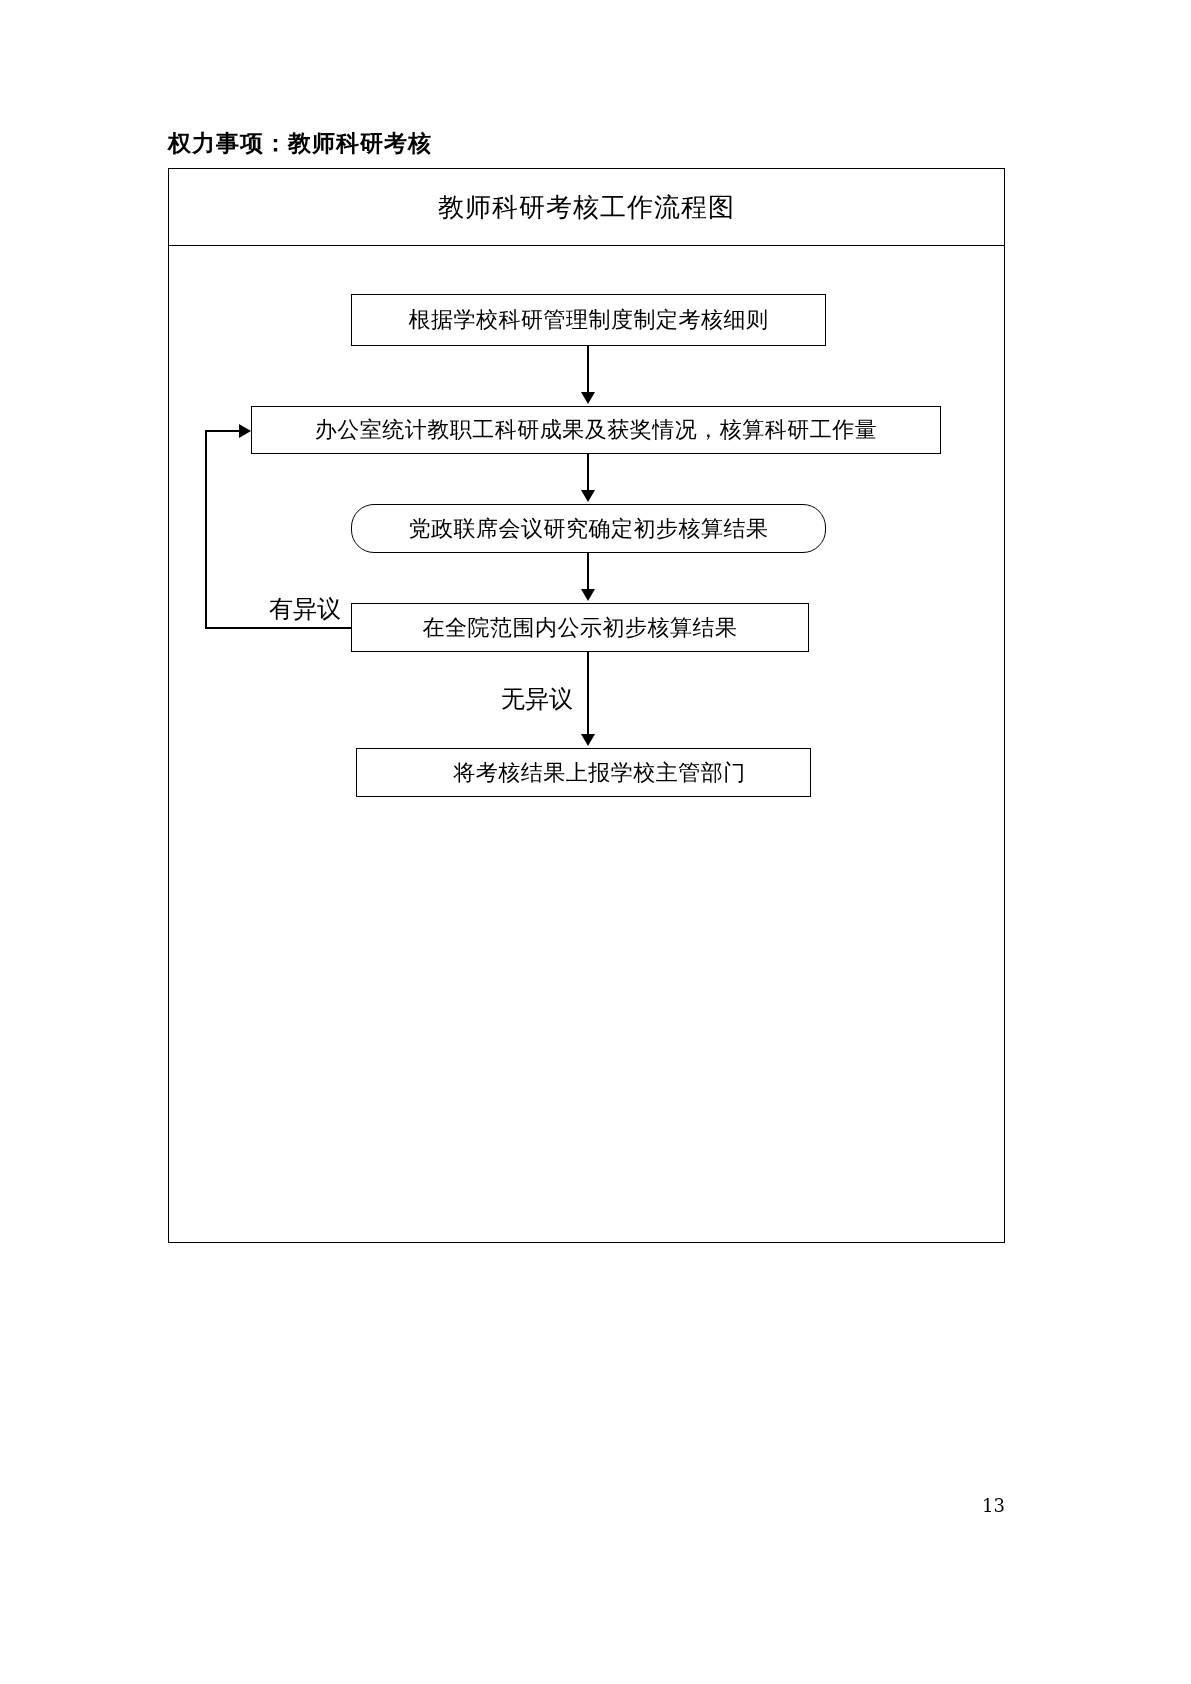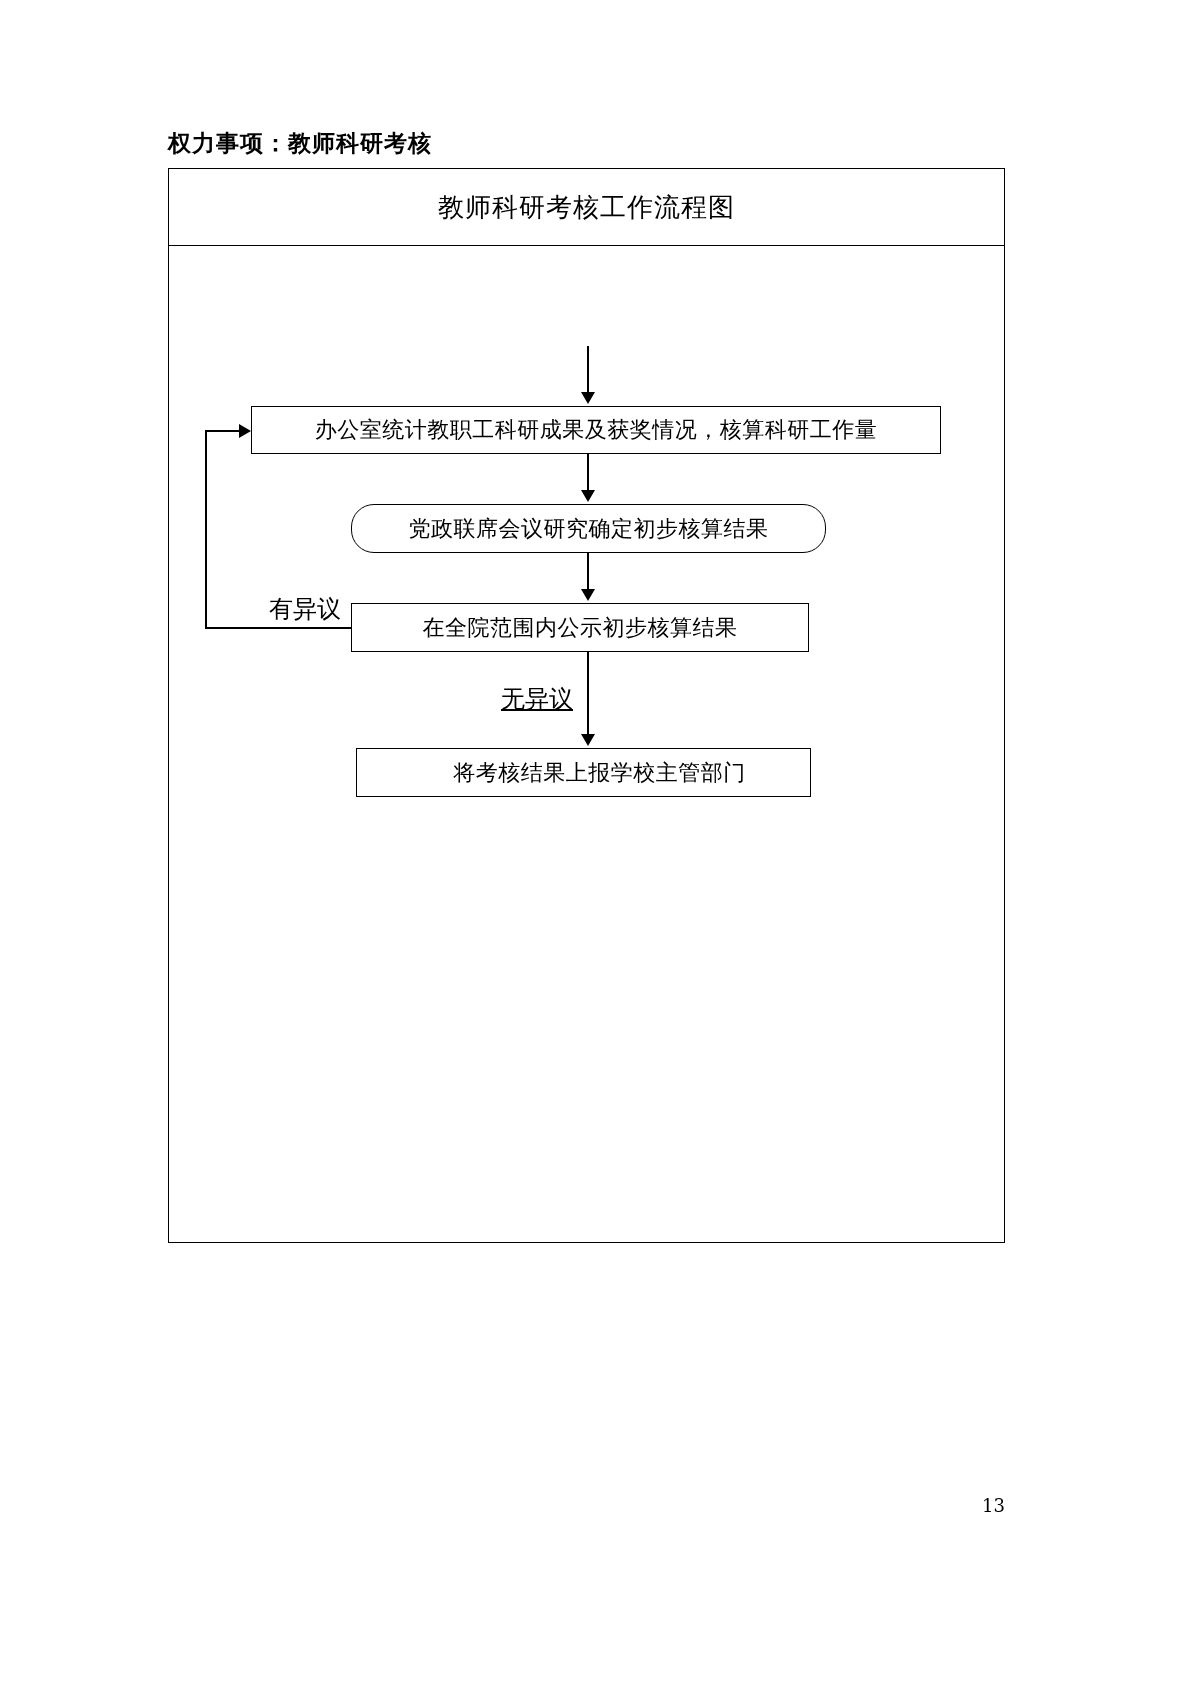--- a/index.html
+++ b/index.html
@@ -76,20 +76,21 @@
   <div class="doc-heading">权力事项：教师科研考核</div>
 
   <div class="frame">
 
     <div class="frame-title-row">
       <div class="frame-title">教师科研考核工作流程图</div>
     </div>
 
     <div class="canvas">
 
+      <div class="node n1">根据学校科研管理制度制定考核细则</div>
 
       <div class="vline" style="left:418px;top:100px;height:48px;"></div>
       <div class="arrow-down" style="left:412px;top:146px;"></div>
 
       <div class="node n2">办公室统计教职工科研成果及获奖情况，核算科研工作量</div>
 
       <div class="vline" style="left:418px;top:208px;height:38px;"></div>
       <div class="arrow-down" style="left:412px;top:244px;"></div>
 
       <div class="node n3">党政联席会议研究确定初步核算结果</div>
@@ -102,21 +103,21 @@
       <div class="hline" style="left:36px;top:381px;width:147px;"></div>
       <div class="vline" style="left:36px;top:184px;height:198px;"></div>
       <div class="hline" style="left:36px;top:184px;width:36px;"></div>
       <div class="arrow-right" style="left:70px;top:178px;"></div>
 
       <div class="edge-label" style="left:100px;top:347px;">有异议</div>
 
       <div class="vline" style="left:418px;top:406px;height:84px;"></div>
       <div class="arrow-down" style="left:412px;top:488px;"></div>
 
-      <div class="edge-label" style="left:332px;top:437px;text-decoration:underline;">无异议</div>
+      <div class="edge-label" style="left:332px;top:437px;">无异议</div>
 
       <div class="node n5">将考核结果上报学校主管部门</div>
 
     </div>
   </div>
 
   <div class="page-number">13</div>
 
 </div>
 

